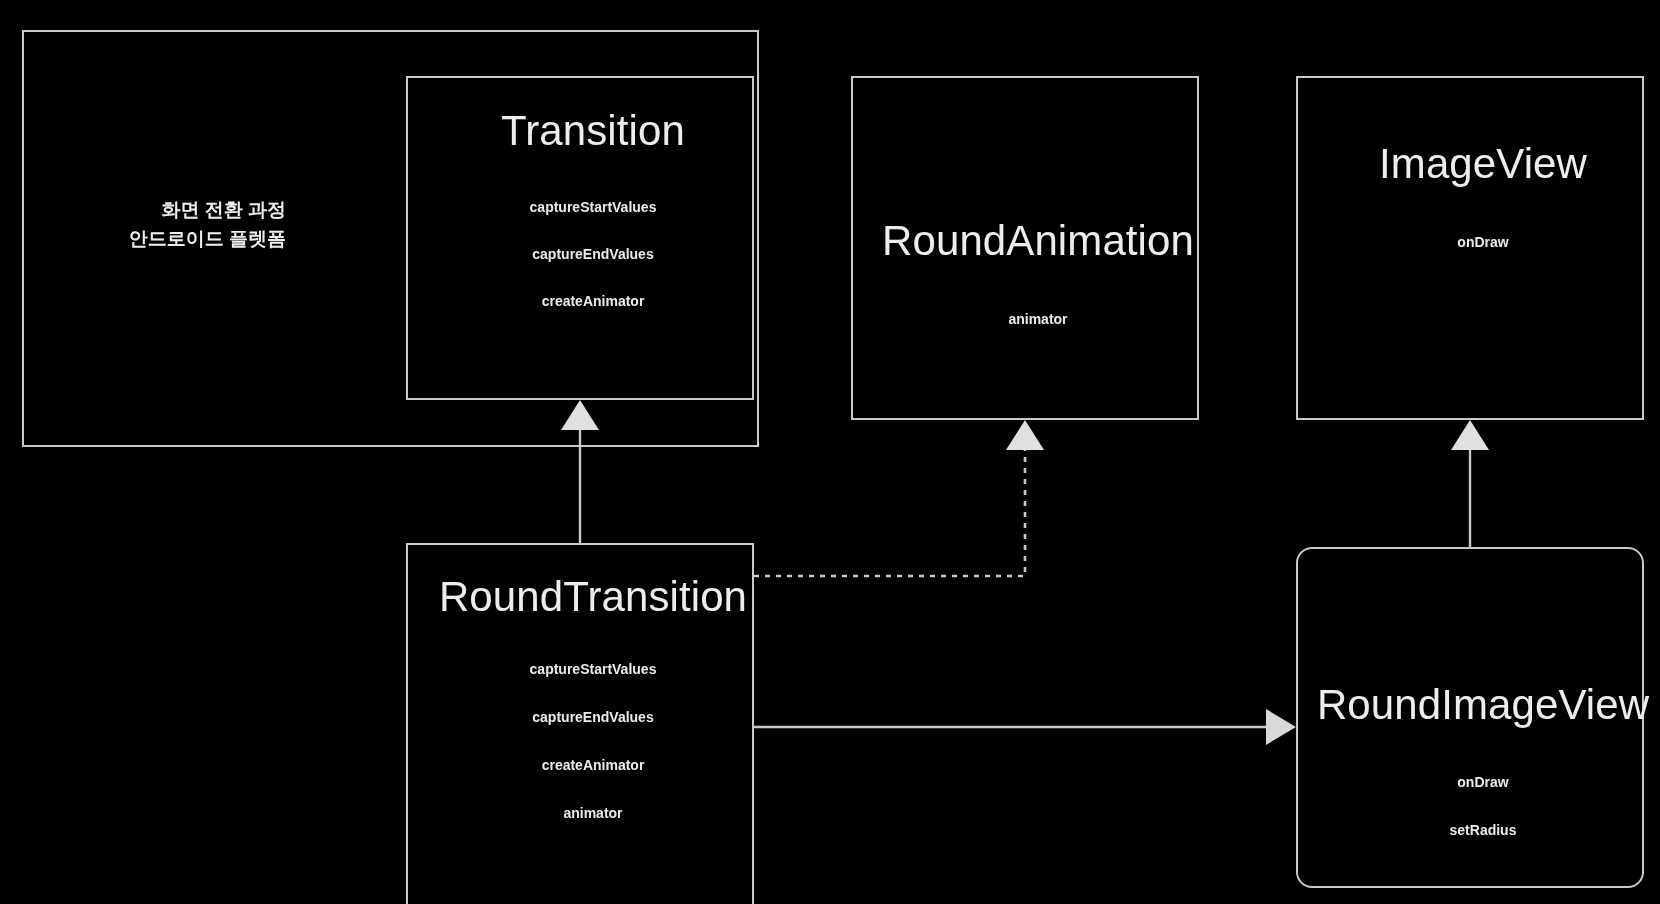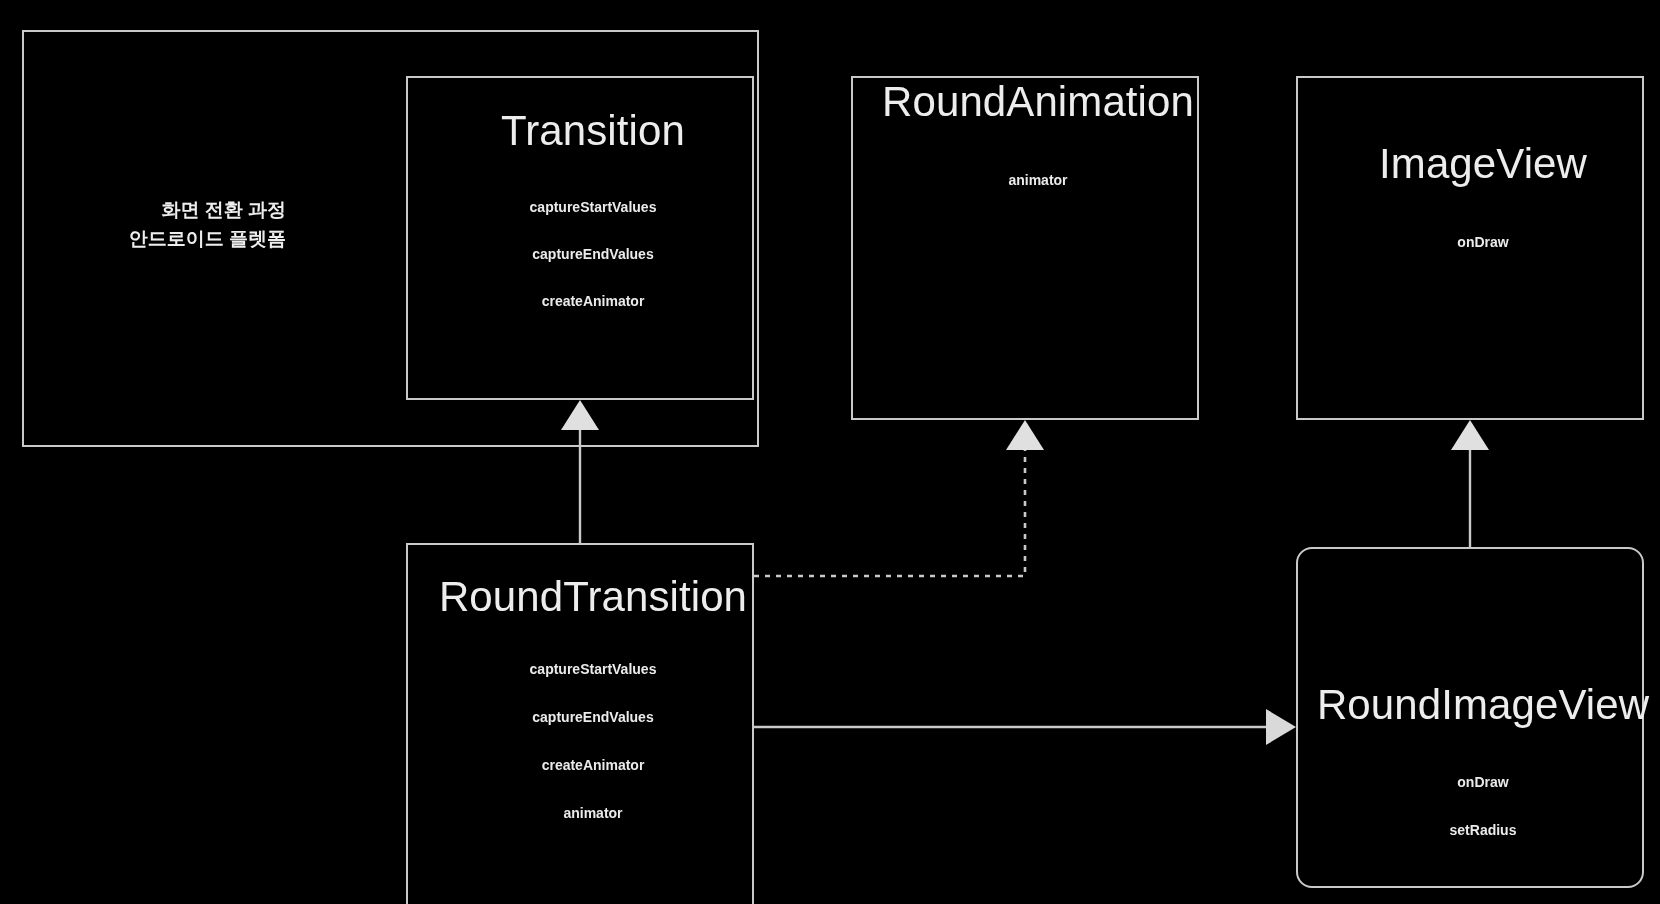--- a/index.html
+++ b/index.html
@@ -86,21 +86,21 @@
   <div class="uml-box" style="left:406px; top:76px; width:348px; height:324px;">
     <div class="cls-title" style="font-size:42px; margin-top:29px;">Transition</div>
     <div style="margin-top:44px; display:flex; flex-direction:column; gap:31px; align-items:center;">
       <div class="member">captureStartValues</div>
       <div class="member">captureEndValues</div>
       <div class="member">createAnimator</div>
     </div>
   </div>
 
   <div class="uml-box" style="left:851px; top:76px; width:348px; height:344px;">
-    <div class="cls-title" style="font-size:42px; ">RoundAnimation</div>
+    <div class="cls-title" style="font-size:42px; margin-top:139px;">RoundAnimation</div>
     <div style="margin-top:46px; display:flex; flex-direction:column; gap:31px; align-items:center;">
       <div class="member">animator</div>
     </div>
   </div>
 
   <div class="uml-box" style="left:1296px; top:76px; width:348px; height:344px;">
     <div class="cls-title" style="font-size:42px; margin-top:62px;">ImageView</div>
     <div style="margin-top:46px; display:flex; flex-direction:column; gap:31px; align-items:center;">
       <div class="member">onDraw</div>
     </div>

